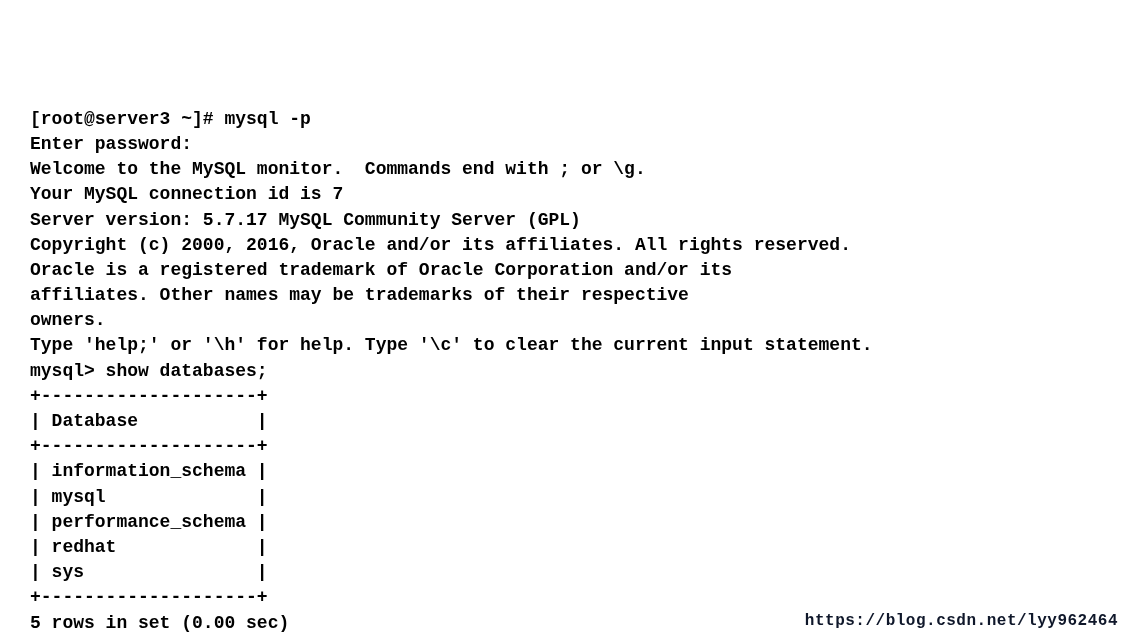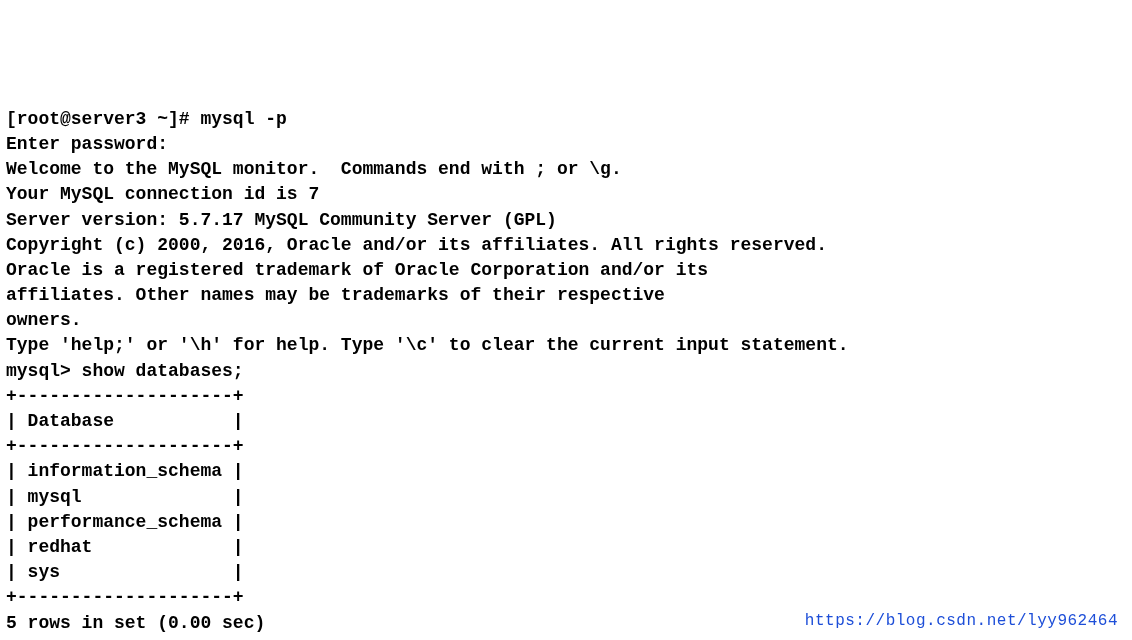--- a/index.html
+++ b/index.html
@@ -10,28 +10,28 @@
       font-size: 18px;
       line-height: 1.4;
       padding: 6px 6px;
       white-space: pre;
       font-weight: bold;
       position: relative;
       width: 1132px;
       height: 640px;
       overflow: hidden;
     }
-    .line { white-space: pre; }
+    .line { white-space: pre; margin-left: 24px; }
     .watermark {
       position: absolute;
       right: 14px;
       bottom: 8px;
-      color: #1d4ed8;
+      color: #0f172a;
       font-size: 16px;
-      font-weight: normal;
+      font-weight: bold;
       font-family: "SimSun", "Courier New", monospace;
       letter-spacing: 0.5px;
     }
   </style>
 </head>
 <body>
 
 
 
 <div><div class="line">[root@server3 ~]# mysql -p</div><div class="line">Enter password:</div><div class="line">Welcome to the MySQL monitor.  Commands end with ; or \g.</div><div class="line">Your MySQL connection id is 7</div><div class="line">Server version: 5.7.17 MySQL Community Server (GPL)</div><div class="line"></div><div class="line">Copyright (c) 2000, 2016, Oracle and/or its affiliates. All rights reserved.</div><div class="line"></div><div class="line">Oracle is a registered trademark of Oracle Corporation and/or its</div><div class="line">affiliates. Other names may be trademarks of their respective</div><div class="line">owners.</div><div class="line"></div><div class="line">Type 'help;' or '\h' for help. Type '\c' to clear the current input statement.</div><div class="line"></div><div class="line">mysql&gt; show databases;</div><div class="line">+--------------------+</div><div class="line">| Database           |</div><div class="line">+--------------------+</div><div class="line">| information_schema |</div><div class="line">| mysql              |</div><div class="line">| performance_schema |</div><div class="line">| redhat             |</div><div class="line">| sys                |</div><div class="line">+--------------------+</div><div class="line">5 rows in set (0.00 sec)</div></div>

